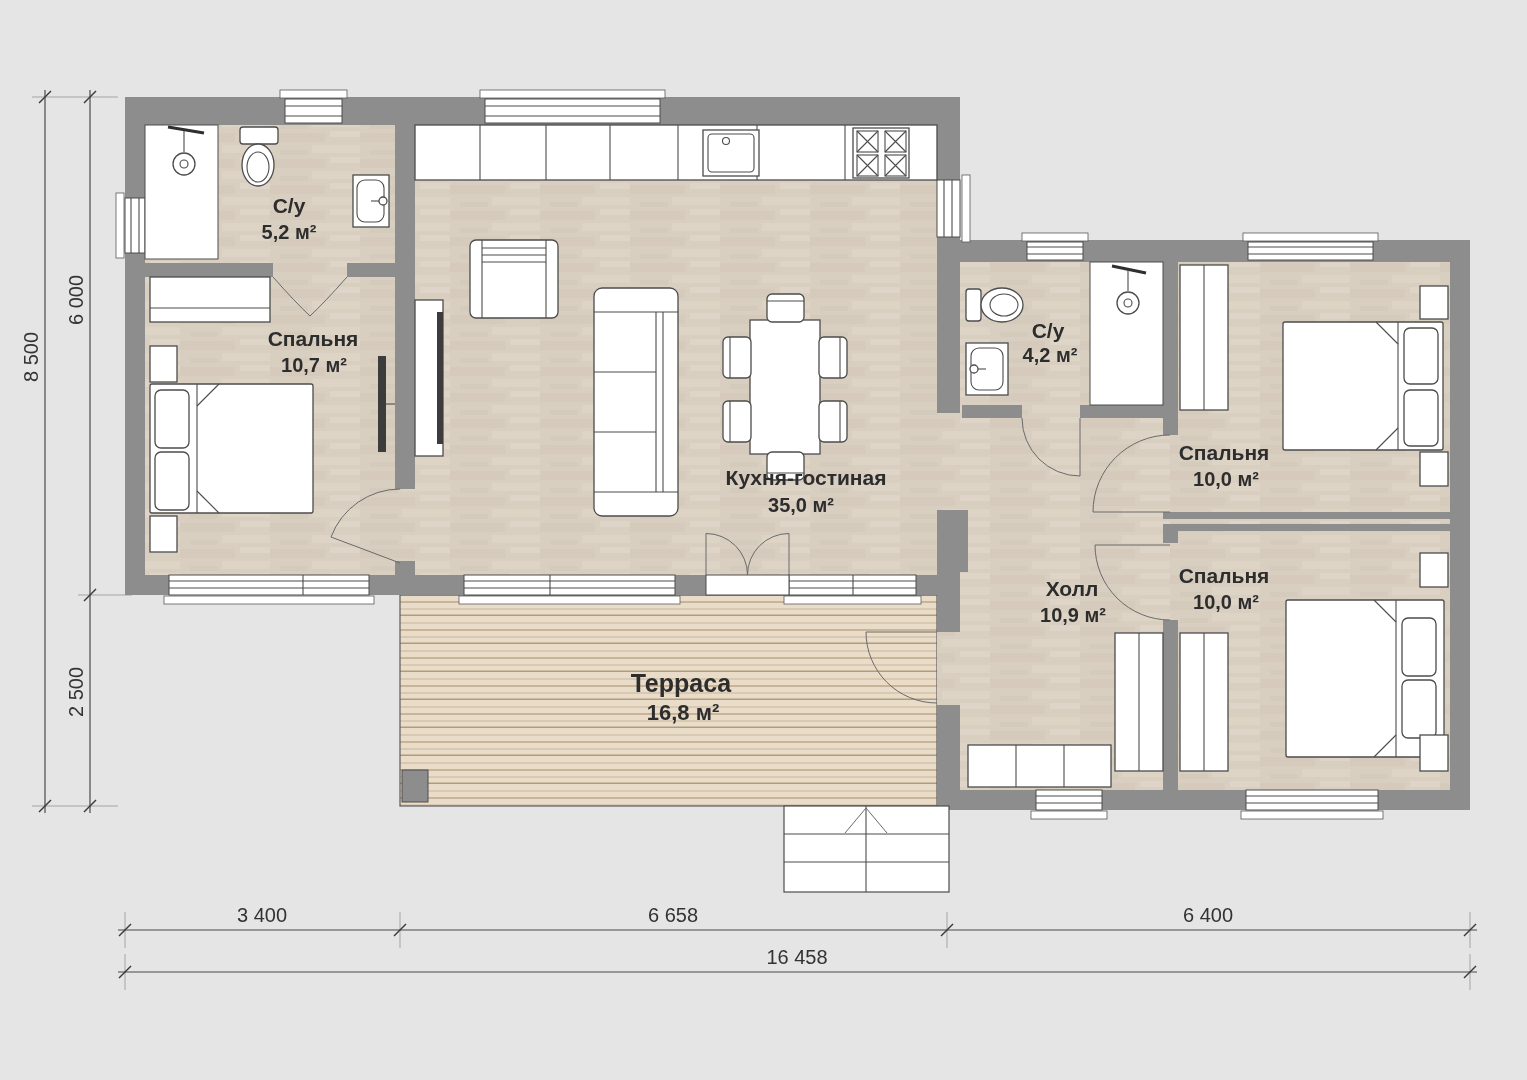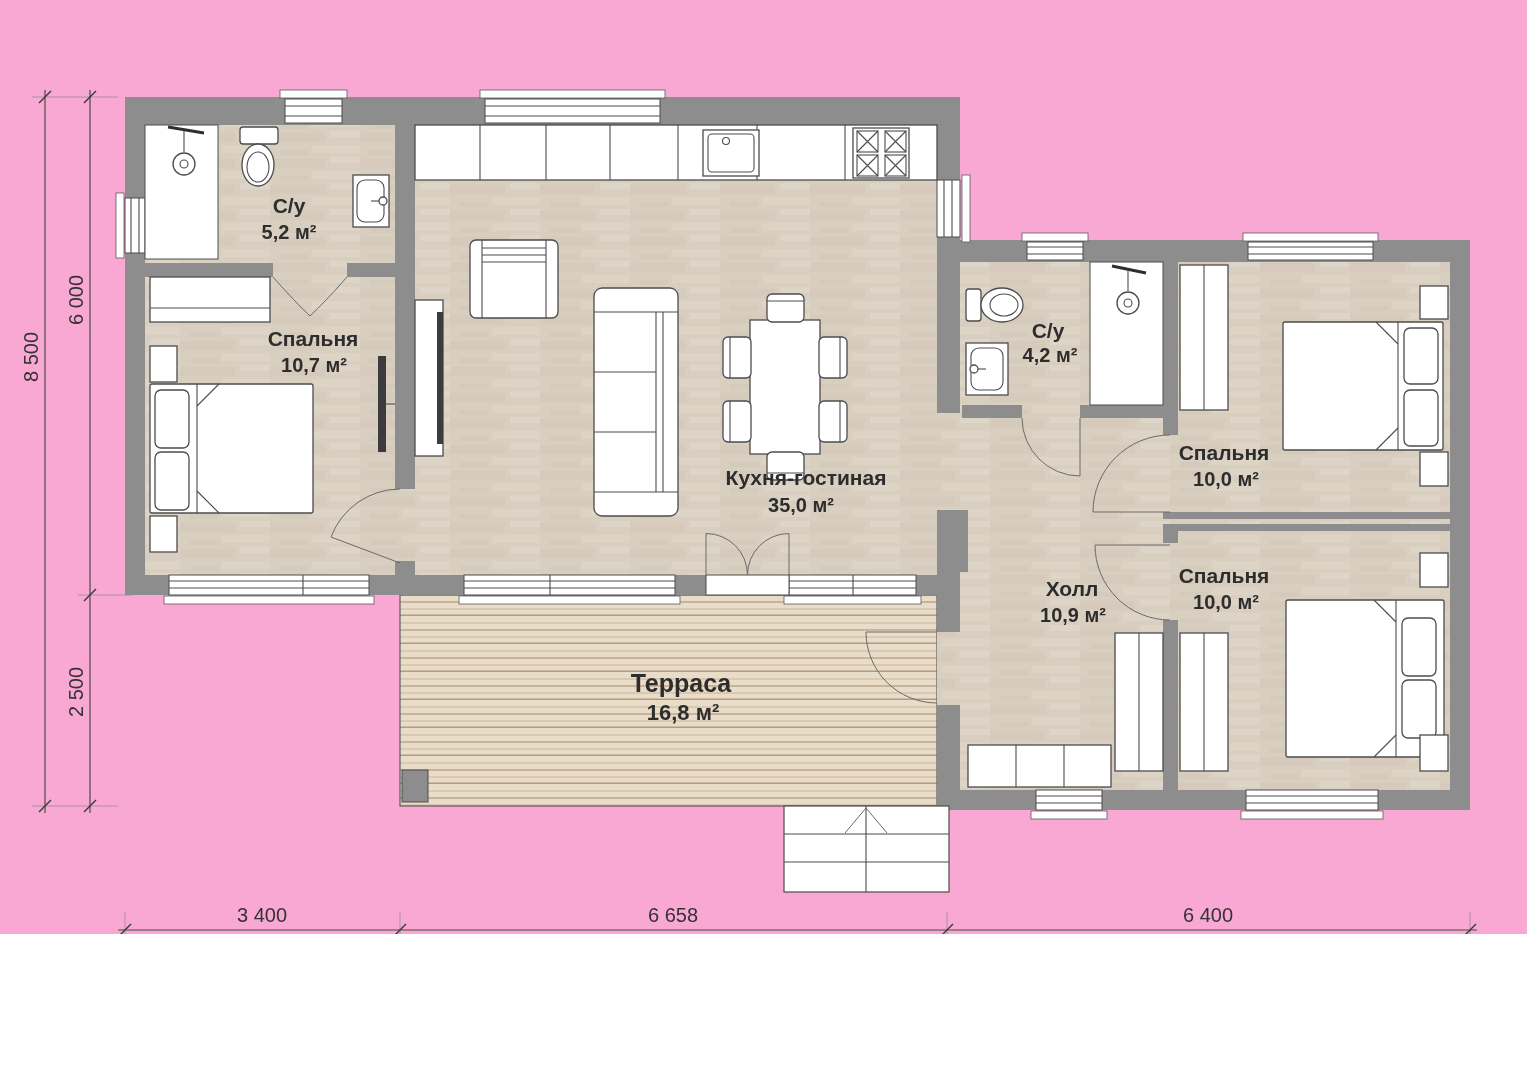--- a/index.html
+++ b/index.html
@@ -1,16 +1,16 @@
 <!DOCTYPE html>
 <html><head>
 <meta charset="utf-8">
 <style>
   html,body{margin:0;padding:0;background:#ffffff;}
-  .page{width:1527px;height:934px;position:relative;background:#f9a8d4;overflow:hidden;}
+  .page{width:1527px;height:1080px;position:relative;background:#e5e5e5;overflow:hidden;}
   svg{display:block;}
   .wall{fill:#8d8d8d;}
   .floor{fill:url(#floorTex);}
   .deck{fill:url(#deckTex);stroke:#5a5a5a;stroke-width:1.2;}
   .white{fill:#ffffff;stroke:#4c4c4c;stroke-width:1;}
   .sill{fill:#ffffff;stroke:#5a5a5a;stroke-width:0.8;}
   .furn{fill:#ffffff;stroke:#4c4c4c;stroke-width:1.3;}
   .ln{stroke:#4c4c4c;fill:none;stroke-width:1.1;}
   .thick{stroke:#2f2f2f;stroke-width:3;fill:none;}
   .door{stroke:#6a6a6a;fill:none;stroke-width:1;}

